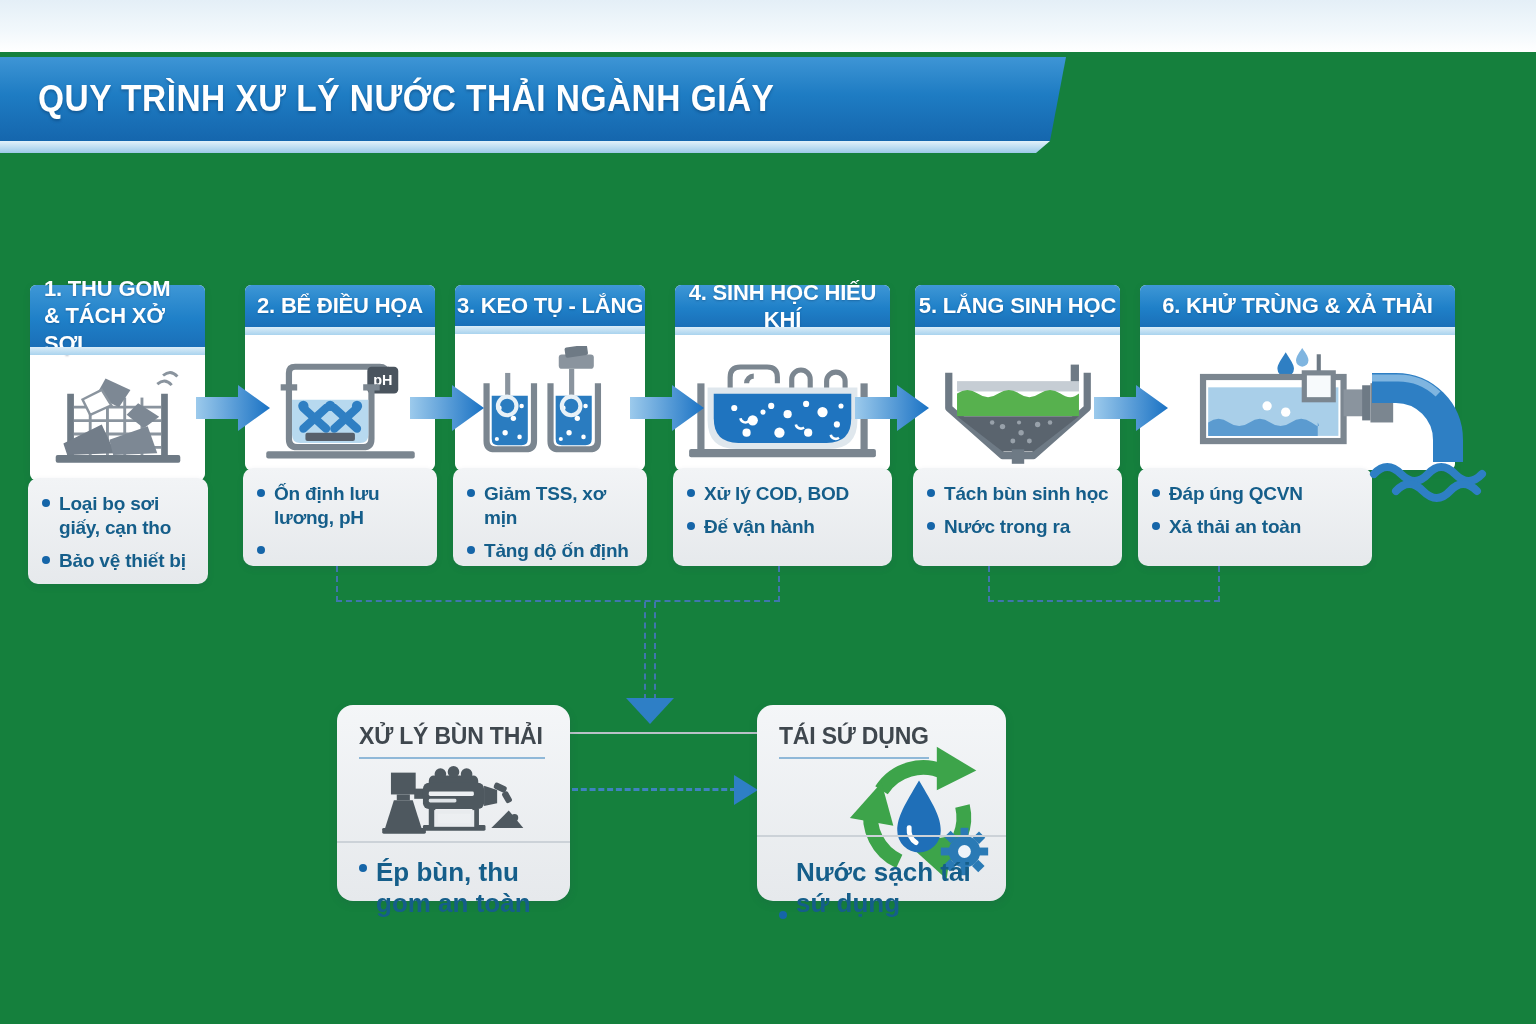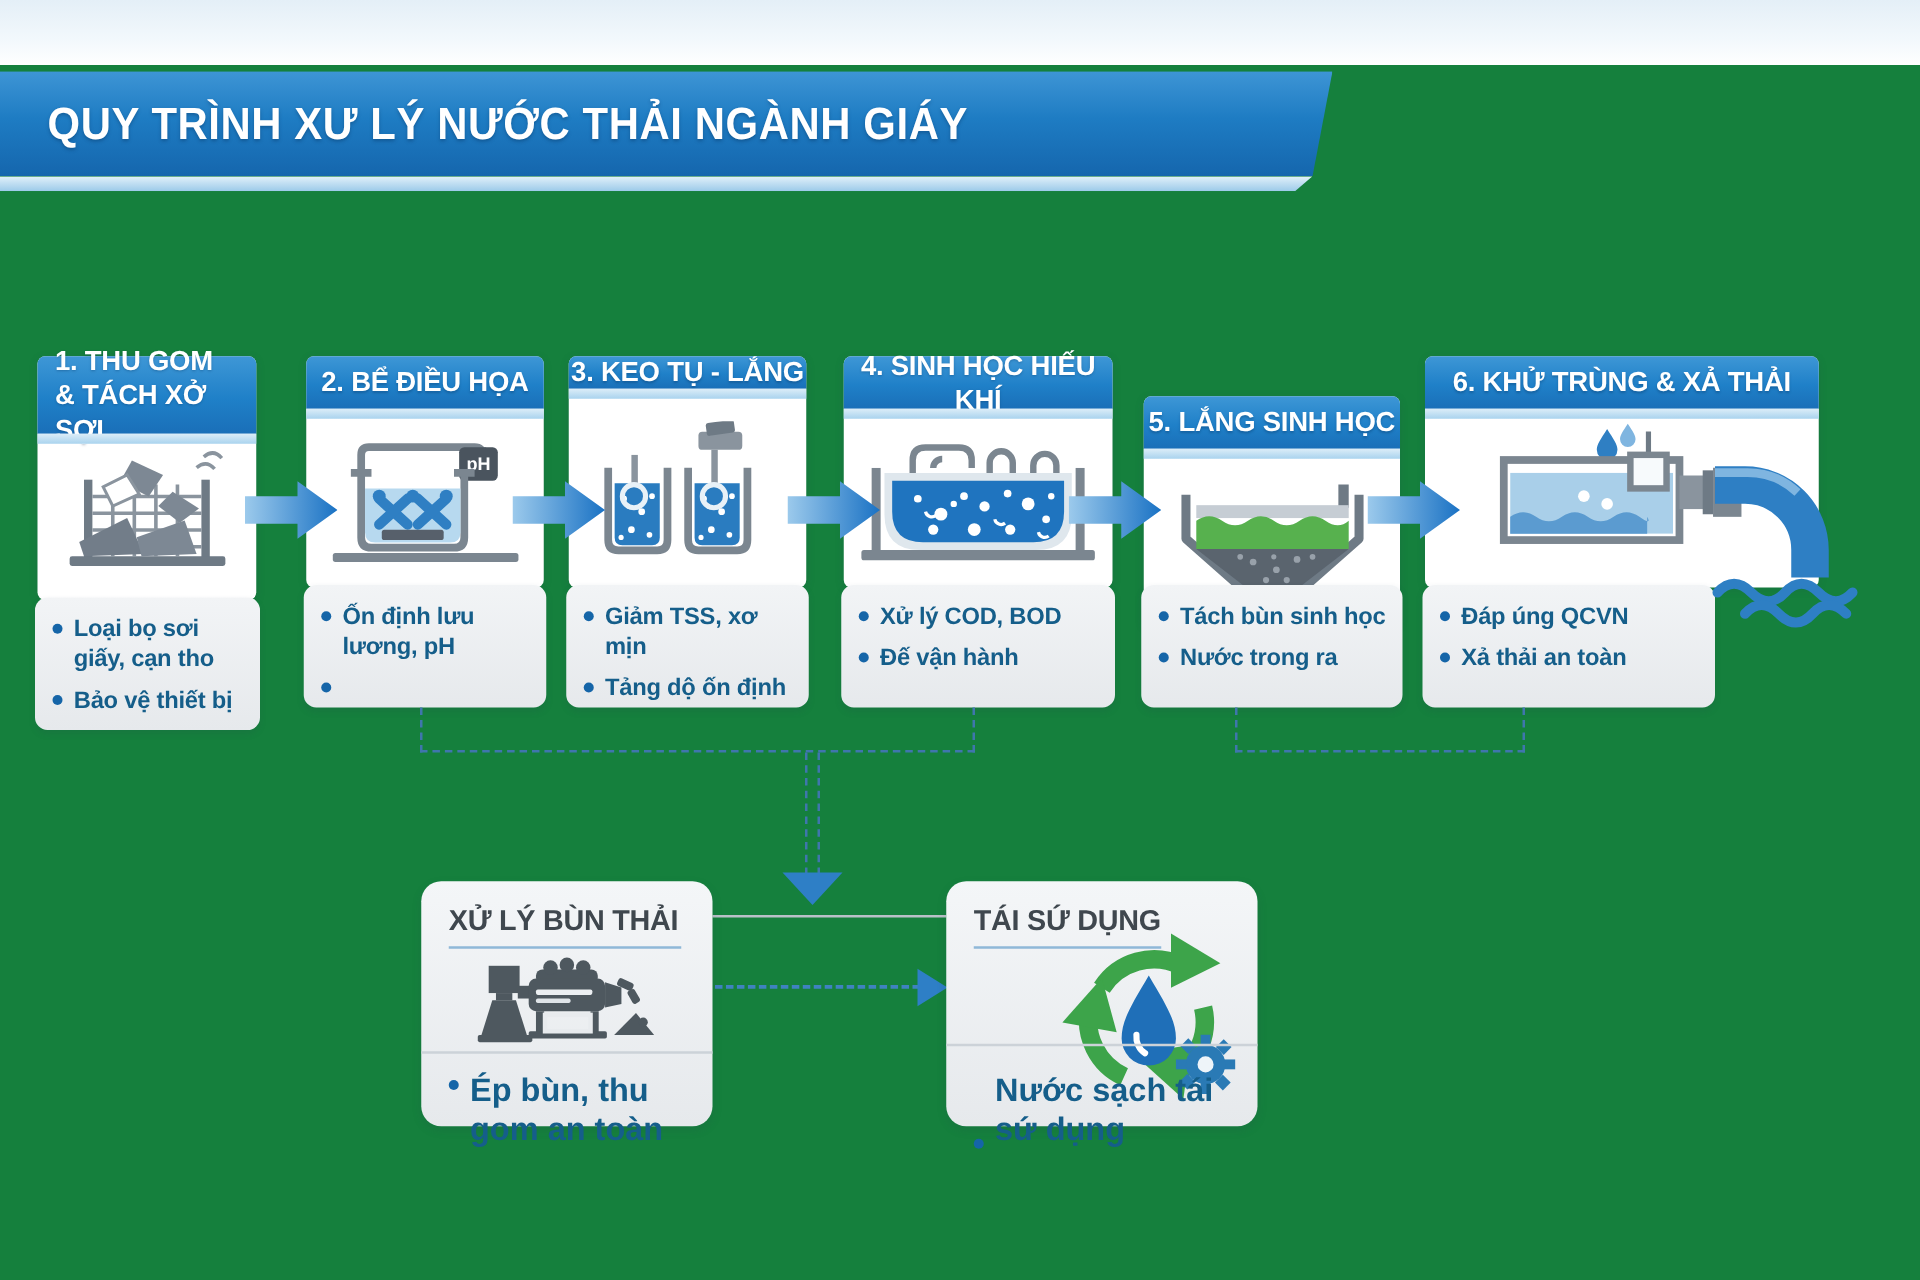--- a/index.html
+++ b/index.html
@@ -23,21 +23,21 @@
   .card{position:absolute;background:#ffffff;border-radius:6px;
     box-shadow:0 2px 7px rgba(40,60,80,.14);}
   .card-header{position:relative;background:linear-gradient(180deg,#3e97d6 0%,#1f80c8 55%,#1a6fb8 100%);
     border-radius:6px 6px 0 0;color:#fff;font-weight:bold;font-size:22px;line-height:1.25;
     display:flex;align-items:center;justify-content:center;text-align:center;
     letter-spacing:-0.2px;text-shadow:0 1px 2px rgba(0,40,80,.3);}
   .card-header.left{justify-content:flex-start;text-align:left;padding-left:14px;}
   .hdr-text{white-space:pre-line;}
   .hdr-strip{position:absolute;left:0;right:0;bottom:-8px;height:8px;
     background:linear-gradient(180deg,#dcedf8 0%,#a9d3ee 100%);}
-  .icon-area{position:absolute;left:0;right:0;bottom:0;display:flex;align-items:flex-start;justify-content:center;}
+  .icon-area{position:absolute;left:0;right:0;bottom:0;display:flex;align-items:flex-end;justify-content:center;}
   .bullets{position:absolute;background:linear-gradient(180deg,#f2f4f6 0%,#e6e9ec 100%);
     border-radius:10px;box-shadow:0 3px 6px rgba(40,60,80,.12);padding:14px 10px 8px 14px;box-sizing:border-box;}
   .bullets ul{list-style:none;margin:0;padding:0;}
   .bullets li{display:flex;gap:9px;margin-bottom:9px;color:#155e8a;font-size:19px;font-weight:bold;line-height:1.25;letter-spacing:-0.2px;}
   .dot{flex:none;width:8px;height:8px;border-radius:50%;background:#1565a8;margin-top:7px;}
   .flow-arrow{position:absolute;width:74px;height:52px;z-index:5;}
   .dash-v{position:absolute;border-left:2px dashed #3f76ad;width:0;}
   .dash-h{position:absolute;border-top:2px dashed #3f76ad;height:0;}
   .arrow-down{position:absolute;width:0;height:0;border-left:24px solid transparent;
     border-right:24px solid transparent;border-top:26px solid #2e7fc6;}
@@ -149,21 +149,21 @@
           <span class="dot"></span>
           <span>Ốn định lưu lương, pH</span>
         </li>
       <li>
           <span class="dot"></span>
         </li>
     </ul>
   </div>
 
   <div class="card" style="left:455px;top:285px;width:190px;height:185px;">
-    <div class="card-header" style="height:26px;">
+    <div class="card-header" style="height:41px;">
       <span class="hdr-text">3. KEO TỤ - LẮNG</span>
       <div class="hdr-strip"></div>
     </div>
     <div class="icon-area" style="top:52px;">
       <svg width="165" height="124" viewBox="0 0 160 120">
         <rect x="88" y="8" width="34" height="14" rx="3" fill="#8a949e"></rect>
         <rect x="94" y="0" width="22" height="10" rx="2" fill="#6e7a85" transform="rotate(-8 105 5)"></rect>
         <path d="M18 36 V92 q0 8 8 8 h30 q8 0 8 -8 V36" stroke="#7b8690" stroke-width="6" fill="none"></path>
         <path d="M80 36 V92 q0 8 8 8 h30 q8 0 8 -8 V36" stroke="#7b8690" stroke-width="6" fill="none"></path>
         <path d="M23 48 H58 V90 q0 6 -6 6 H29 q-6 0 -6 -6 Z" fill="#2a7cc0"></path>
@@ -248,21 +248,21 @@
           <span class="dot"></span>
           <span>Xử lý COD, BOD</span>
         </li>
       <li>
           <span class="dot"></span>
           <span>Đế vận hành</span>
         </li>
     </ul>
   </div>
 
-  <div class="card" style="left:915px;top:285px;width:205px;height:185px;margin-top:32px;">
+  <div class="card" style="left:915px;top:285px;width:205px;height:185px;">
     <div class="card-header" style="height:42px;">
       <span class="hdr-text">5. LẮNG SINH HỌC</span>
       <div class="hdr-strip"></div>
     </div>
     <div class="icon-area" style="top:52px;">
       <svg width="180" height="124" viewBox="0 0 170 120">
         <rect x="136" y="18" width="8" height="18" fill="#6e7a85"></rect>
         <path d="M18 26 V60 L70 106 H100 L152 60 V26" stroke="#6e7a85" stroke-width="7" fill="none" stroke-linejoin="round"></path>
         <rect x="26" y="34" width="118" height="10" fill="#c6cdd4"></rect>
         <path d="M26 46 q10 -7 20 0 t20 0 t20 0 t20 0 t20 0 t18 0 V68 H26 Z" fill="#57b14e"></path>

